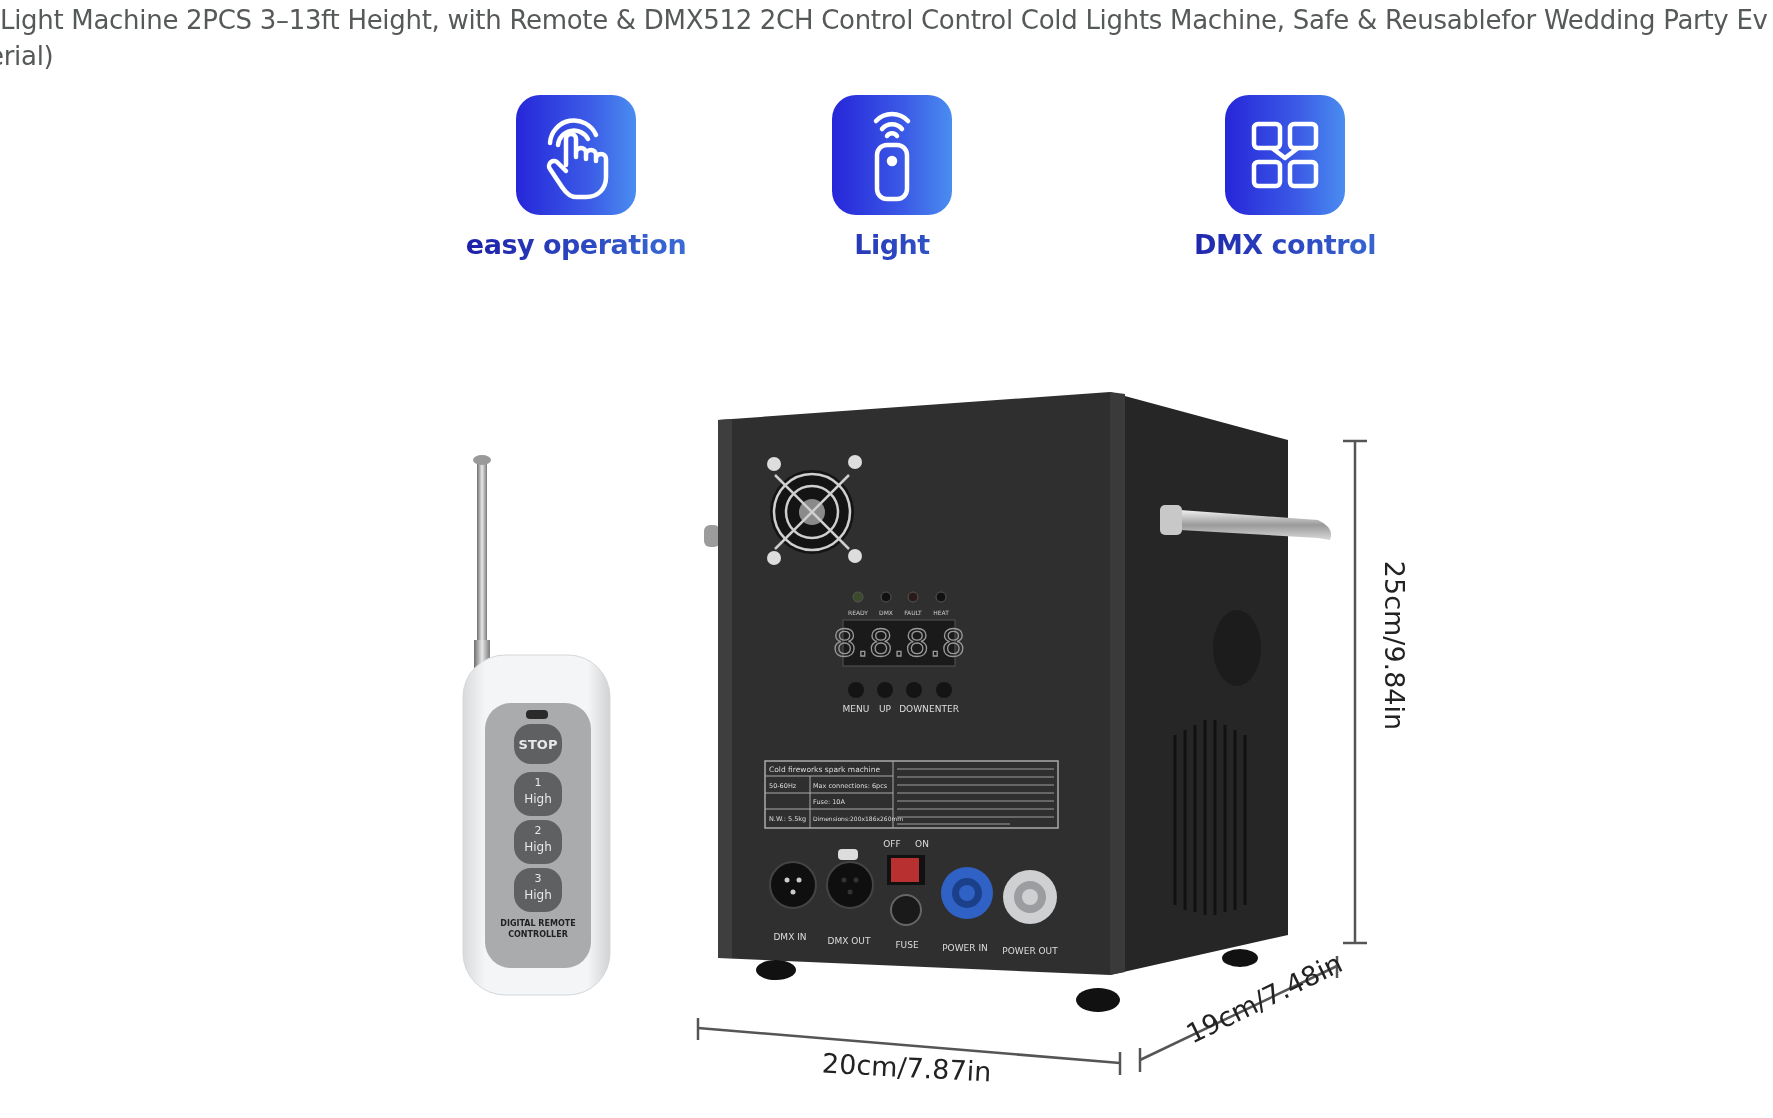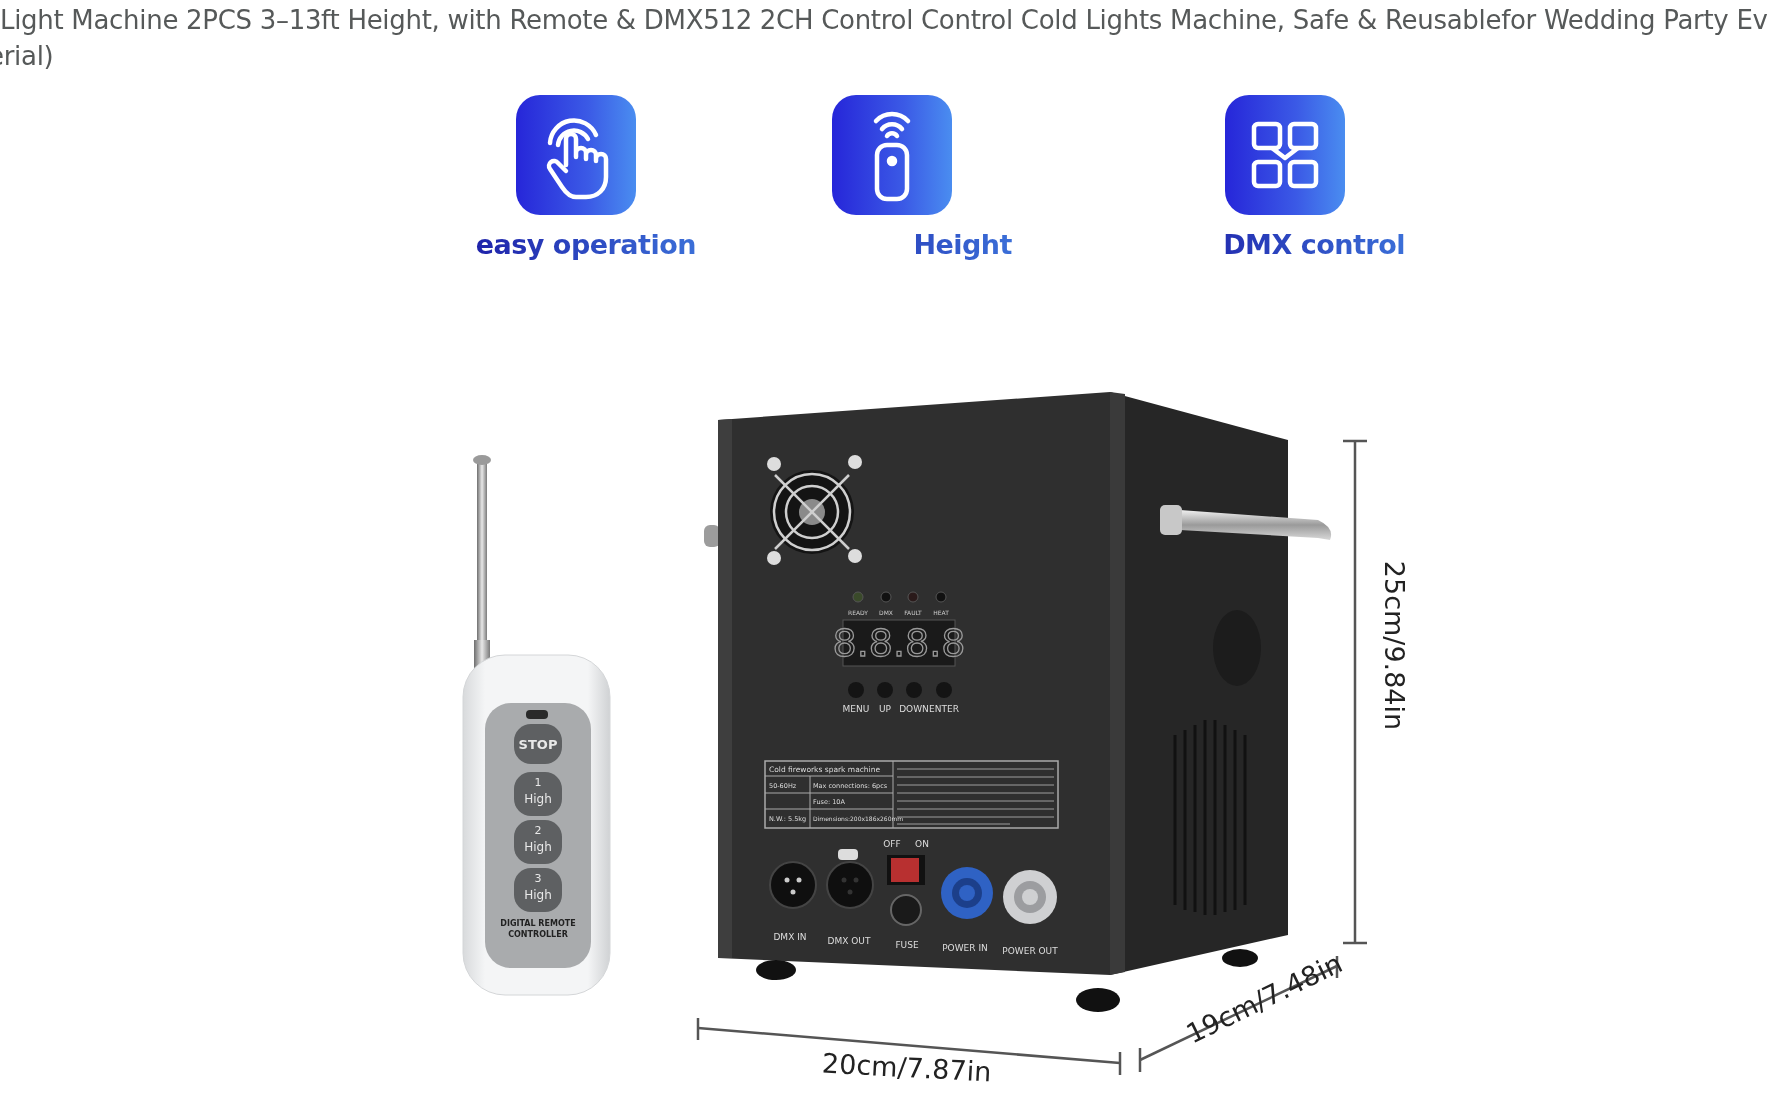--- a/index.html
+++ b/index.html
@@ -1,21 +1,21 @@
 <!DOCTYPE html>
 <html><head>
 <meta charset="utf-8">
 <style>
   html,body{margin:0;padding:0;background:#ffffff;}
   body{width:1773px;height:1118px;position:relative;overflow:hidden;font-family:"DejaVu Sans","Liberation Sans",sans-serif;}
   .title{position:absolute;left:-6px;top:0;width:1790px;color:#565959;font-size:26px;line-height:36px;white-space:nowrap;font-family:"DejaVu Sans",sans-serif;letter-spacing:-0.3px;}
   .title .l1{position:absolute;left:6px;top:2px;}
   .title .l2{position:absolute;left:-6px;top:38px;}
   .product-image{position:absolute;left:0;top:80px;width:1773px;height:1038px;}
-  .feature{position:absolute;top:95px;width:240px;text-align:right;}
+  .feature{position:absolute;top:95px;width:240px;text-align:center;}
   .feature .ibox{width:120px;height:120px;border-radius:24px;margin:0 auto;background:linear-gradient(90deg,#2626d9 0%,#3b5ae6 60%,#4a8df0 100%);display:flex;align-items:center;justify-content:center;}
   .feature .flabel{margin-top:14px;font-family:"DejaVu Sans",sans-serif;font-weight:bold;font-size:27px;letter-spacing:-0.5px;background:linear-gradient(90deg,#1c1ca6,#3b6fd8);-webkit-background-clip:text;background-clip:text;color:transparent;}
   .dim-label{position:absolute;font-family:"DejaVu Sans",sans-serif;color:#222;font-size:27px;white-space:nowrap;}
   svg text{font-family:"DejaVu Sans",sans-serif;}
 </style>
 </head>
 <body>
 
 <div class="title">
   <div class="l1"> Light Machine 2PCS 3–13ft Height, with Remote &amp; DMX512 2CH Control Control Cold Lights Machine, Safe &amp; Reusablefor Wedding Party Ev</div>
@@ -36,21 +36,21 @@
 <div class="feature" style="left:772px;">
   <div class="ibox">
     <svg width="60" height="96" viewBox="0 0 60 96" fill="none" stroke="#fff" stroke-width="4.5" stroke-linecap="round">
       <path d="M14 14 A22 22 0 0 1 46 14"></path>
       <path d="M20 22 A13 13 0 0 1 40 22"></path>
       <path d="M25 29 A6 6 0 0 1 35 29"></path>
       <rect x="15" y="38" width="30" height="54" rx="10"></rect>
       <circle cx="30" cy="54" r="3" fill="#fff"></circle>
     </svg>
   </div>
-  <div class="flabel">Height</div>
+  <div class="flabel">Light</div>
 </div>
 
 <div class="feature" style="left:1165px;">
   <div class="ibox">
     <svg width="70" height="70" viewBox="0 0 70 70" fill="none" stroke="#fff" stroke-width="4.5" stroke-linejoin="round">
       <rect x="4" y="4" width="26" height="24" rx="4"></rect>
       <rect x="40" y="4" width="26" height="24" rx="4"></rect>
       <rect x="4" y="42" width="26" height="24" rx="4"></rect>
       <rect x="40" y="42" width="26" height="24" rx="4"></rect>
       <path d="M22 28 L35 38 L48 28"></path>

